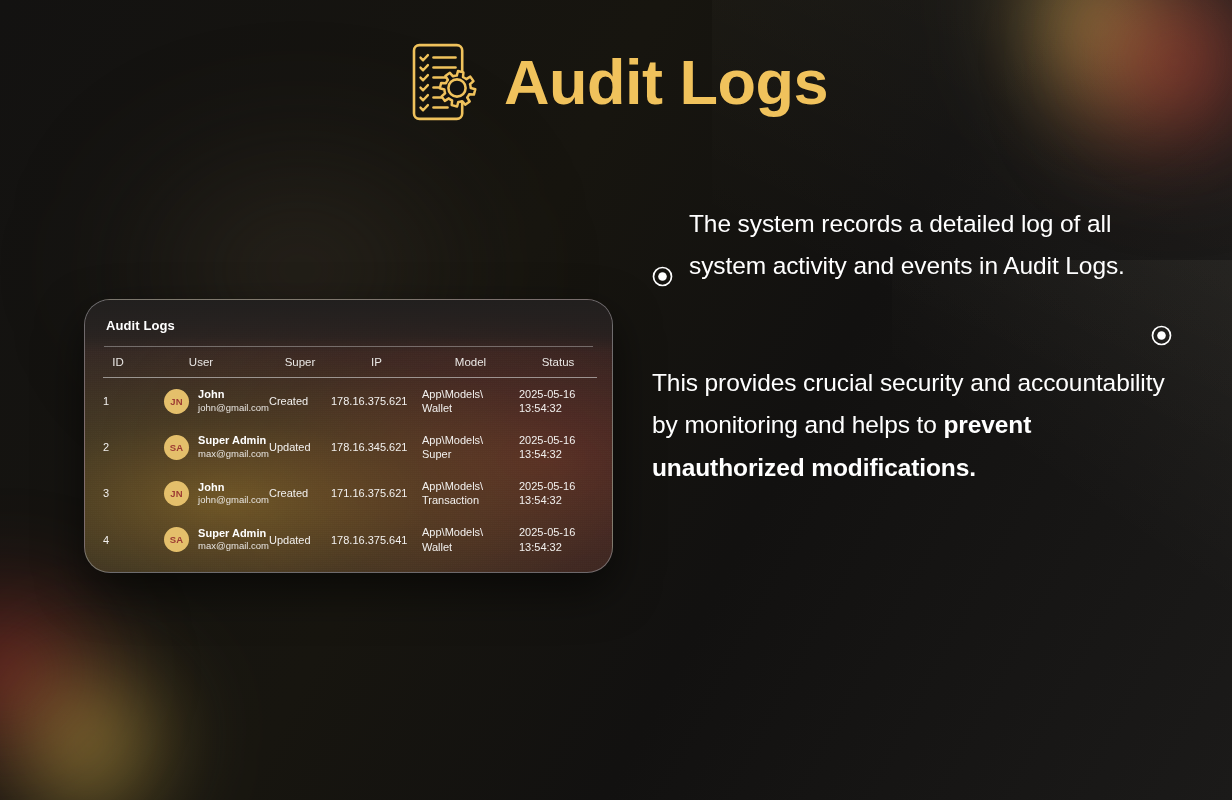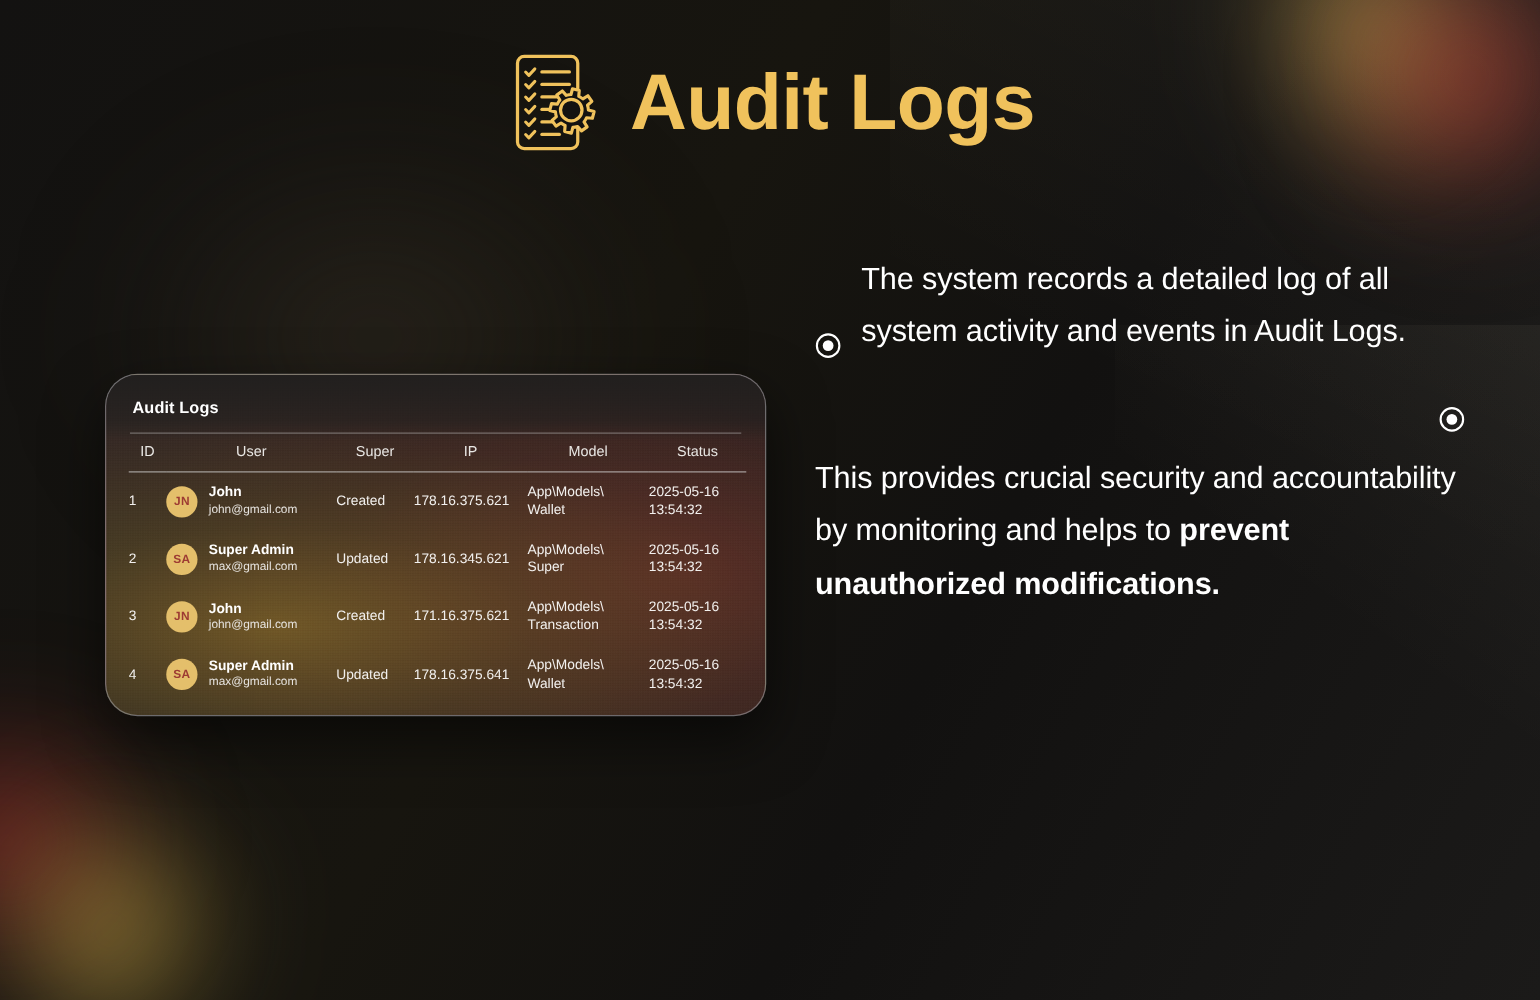--- a/index.html
+++ b/index.html
@@ -170,21 +170,21 @@
     vertical-align: middle;
     white-space: nowrap;
   }
   .col-id     { width: 30px; }
   .col-user   { width: 136px; }
   .col-event  { width: 62px; }
   .col-ip     { width: 91px; }
   .col-model  { width: 97px; }
   .col-status { width: 78px; }
 
-  .user-cell { display: flex; align-items: center; gap: 9px; }
+  .user-cell { display: flex; align-items: center; gap: 9px; justify-content: flex-end; }
   .avatar {
     width: 25px; height: 25px;
     border-radius: 50%;
     background: #e4bf6b;
     color: #9d3b33;
     font-size: 9.5px;
     font-weight: 700;
     display: flex;
     align-items: center;
     justify-content: center;

